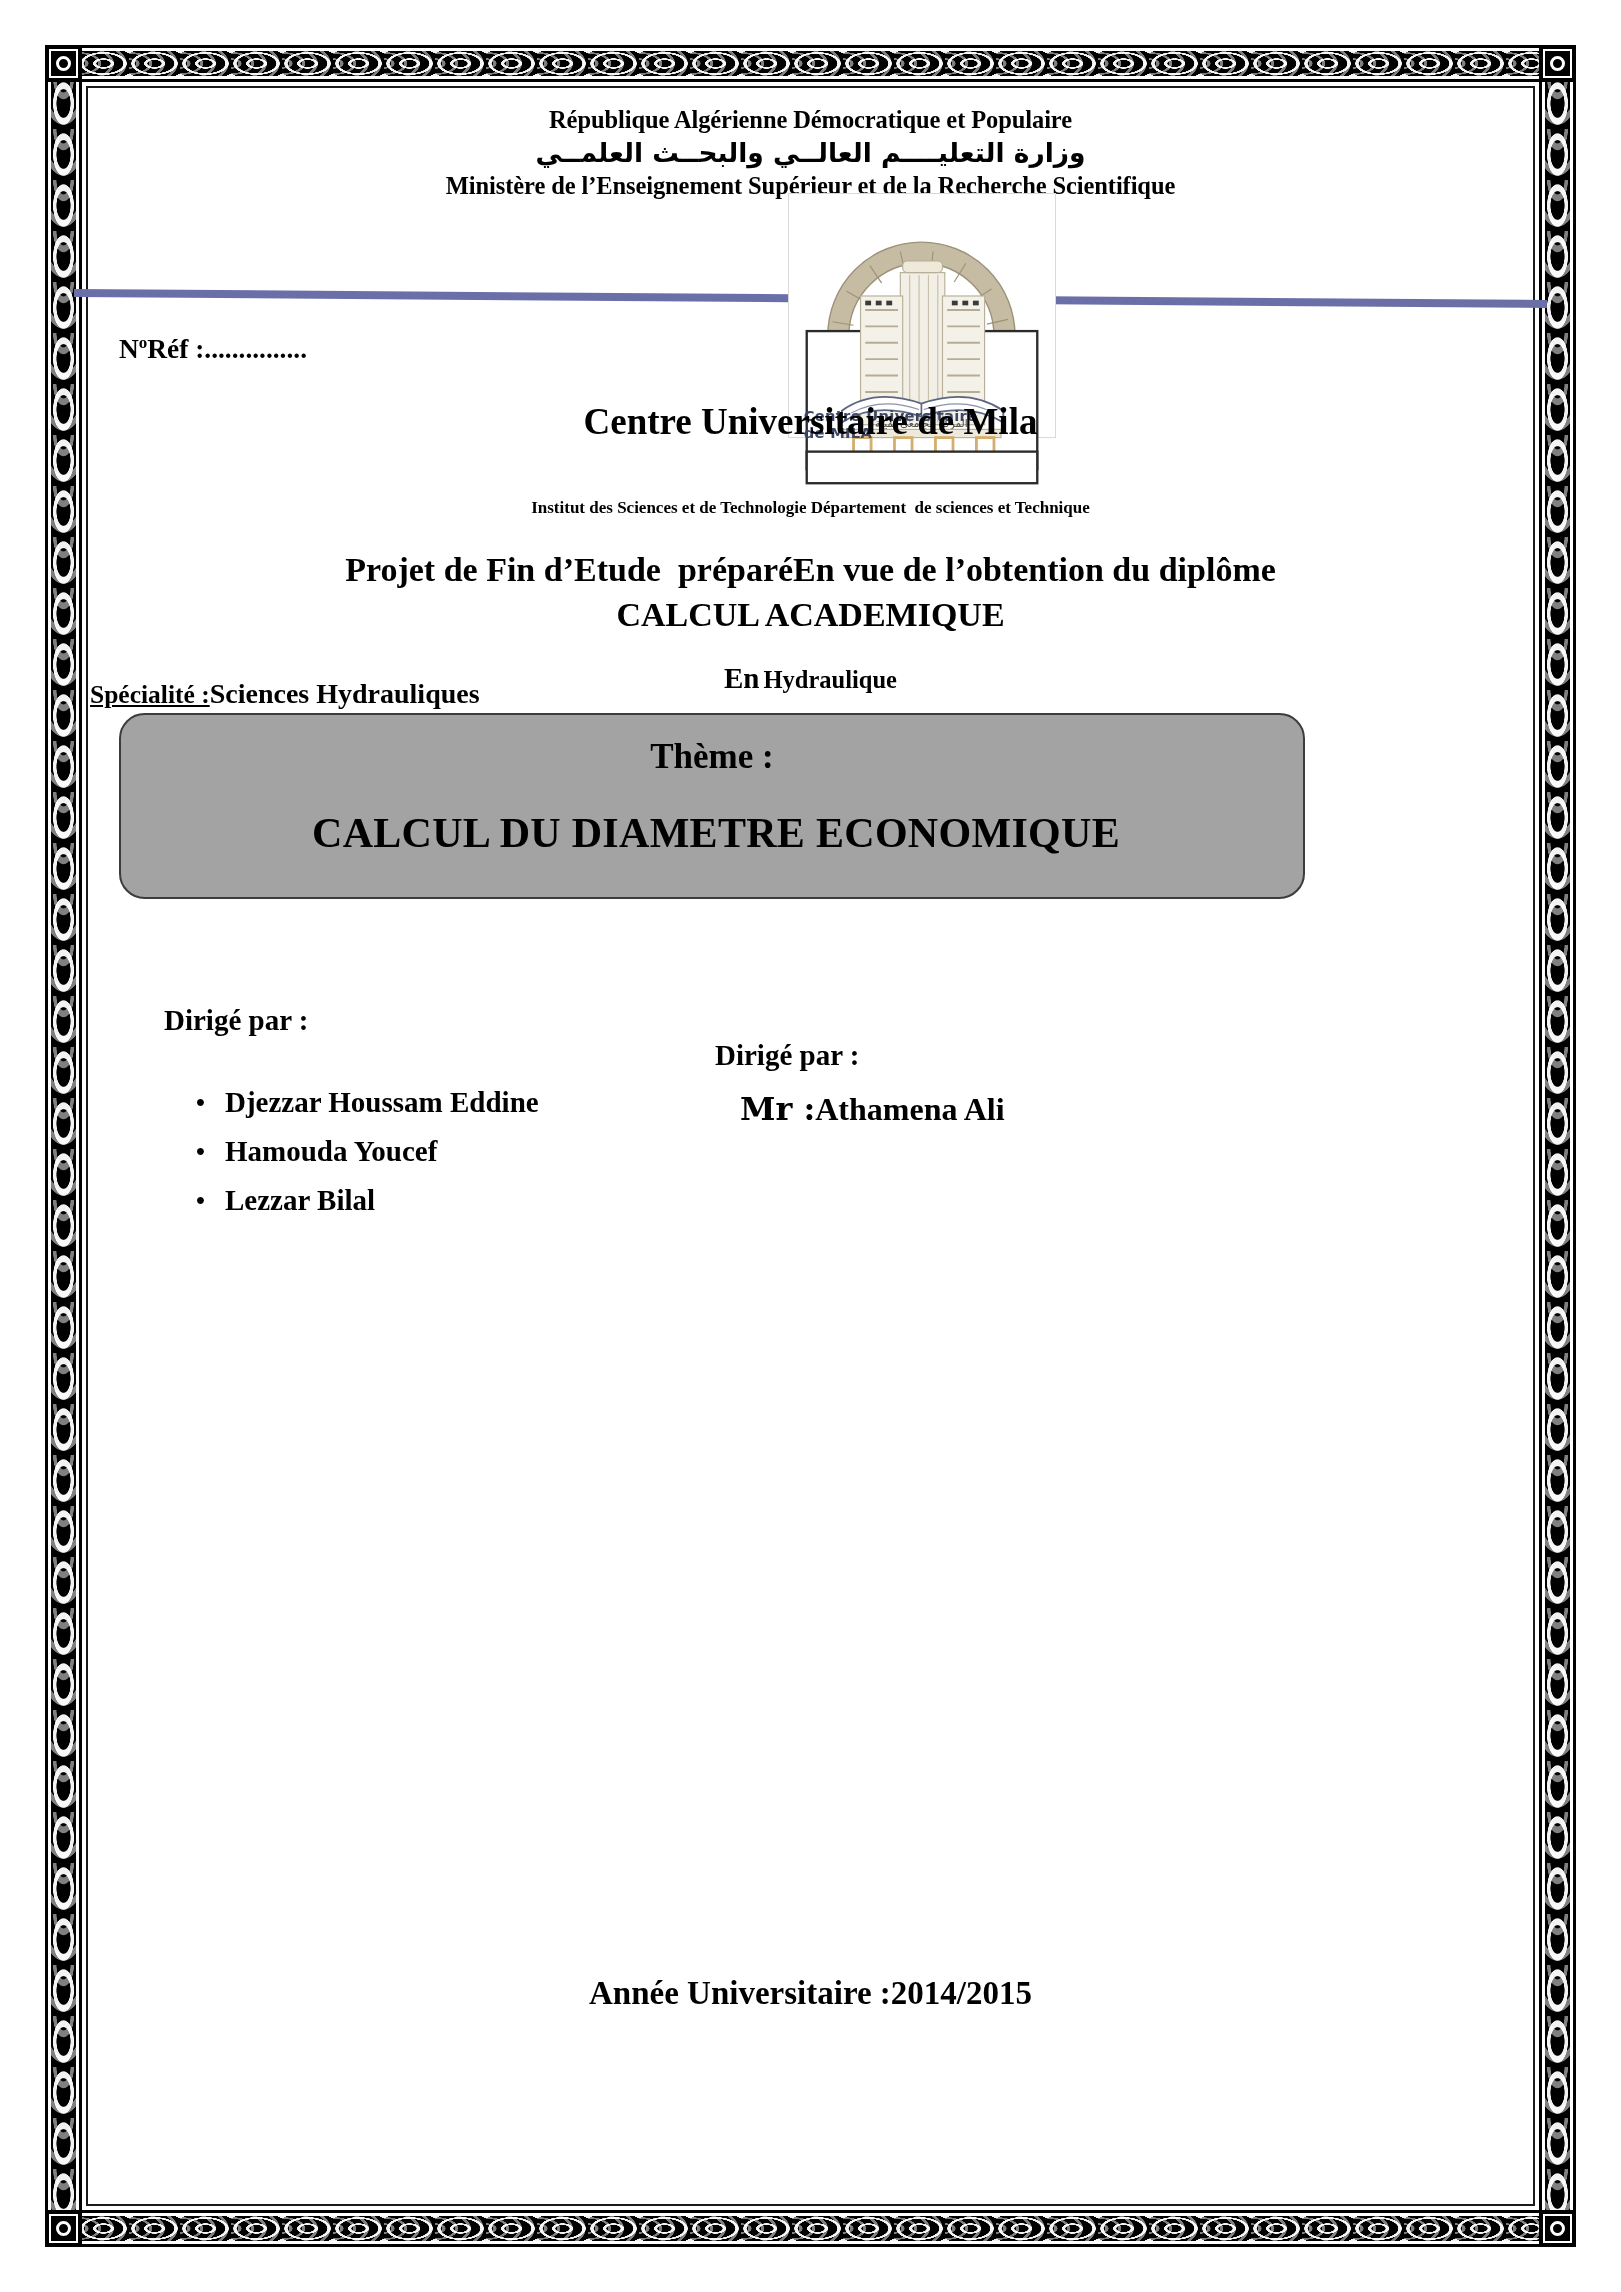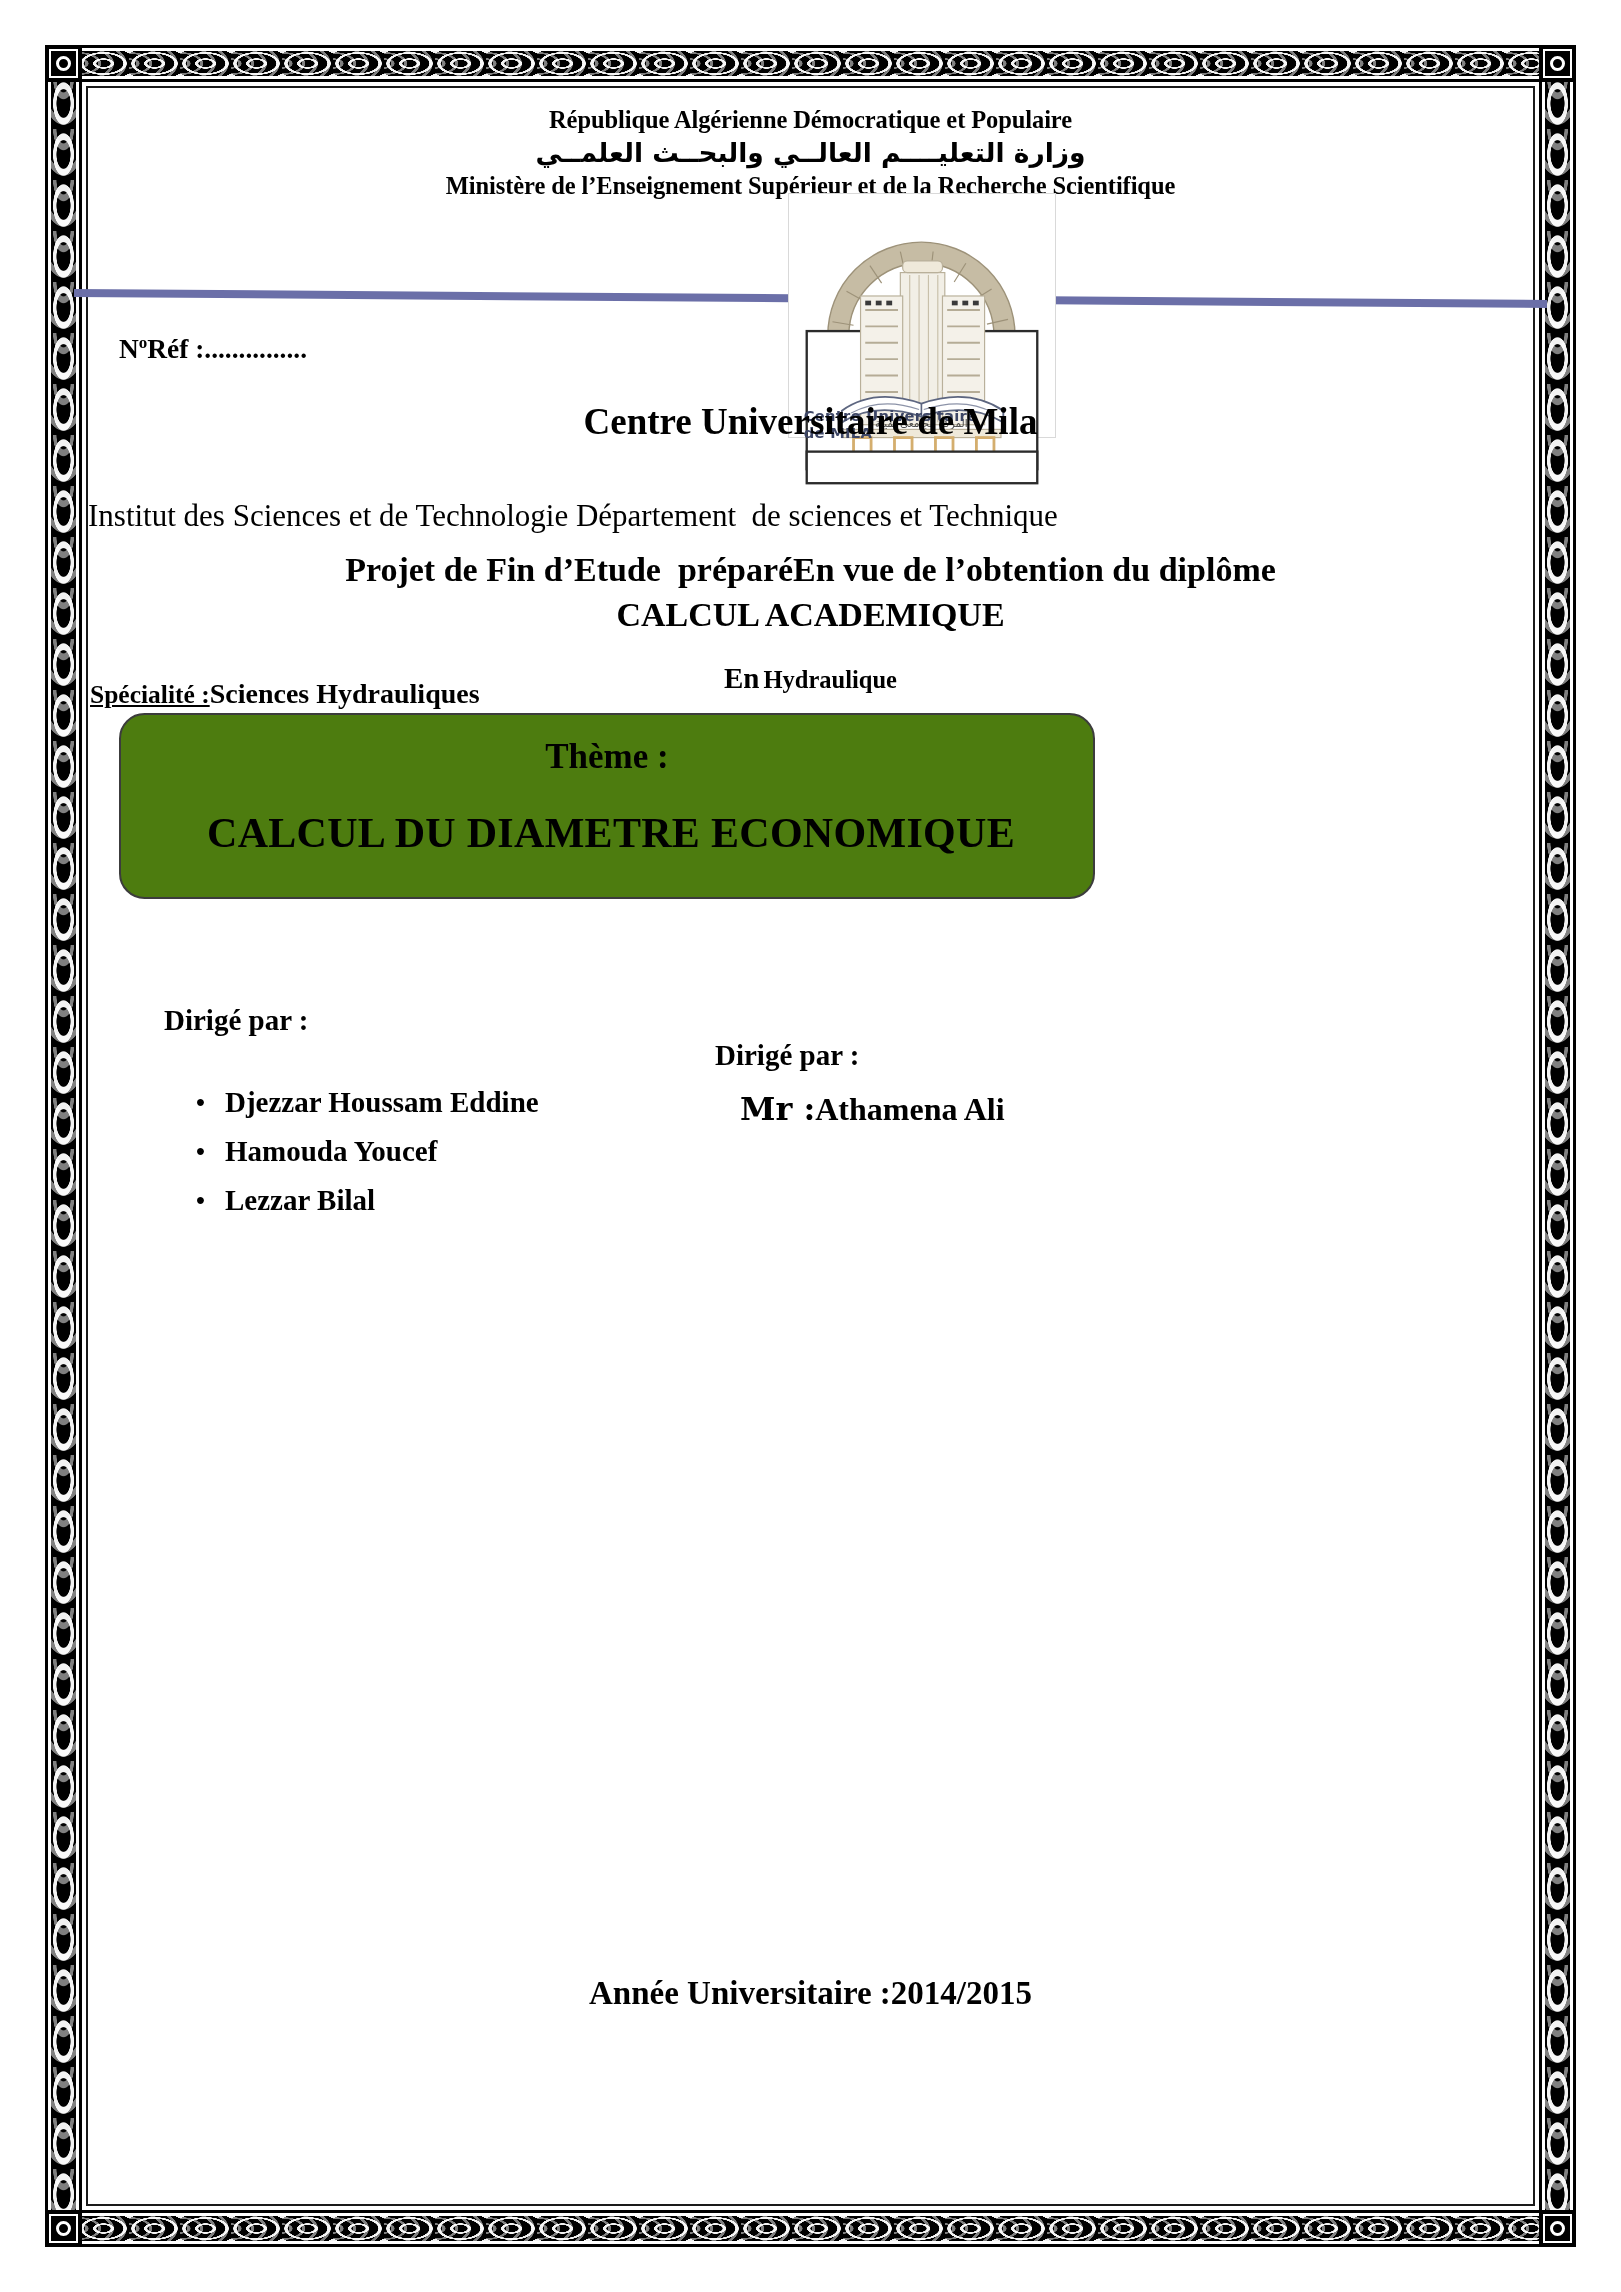--- a/index.html
+++ b/index.html
@@ -202,22 +202,23 @@
     text-align: center;
     font-weight: bold;
     font-size: 37px;
   }
 
   
   .institute {
     position: absolute;
     left: 0; right: 0;
     top: 410px;
-    font-weight: normal;
-    font-size: 31px;
+    text-align: center;
+    font-weight: bold;
+    font-size: 17px;
     white-space: pre;
   }
 
   
   .diploma1 {
     position: absolute;
     left: 0; right: 0;
     top: 463px;
     text-align: center;
     font-weight: bold;
@@ -250,26 +251,26 @@
     font-size: 28px;
     white-space: nowrap;
   }
   .specialite .lbl { font-size: 25.5px; text-decoration: underline; }
 
   
   .theme-box {
     position: absolute;
     left: 31px;
     top: 625px;
-    width: 976px;
+    width: 1186px;
     height: 186px;
     border: 2px solid #3c3c3c;
     border-radius: 25.5px;
     box-sizing: border-box;
-    background: #4d7c0f;
+    background: #a3a3a3;
   }
   .theme-label {
     position: absolute;
     left: 0; right: 0;
     top: 21.6px;
     text-align: center;
     font-weight: bold;
     font-size: 35px;
   }
   .theme-title {

